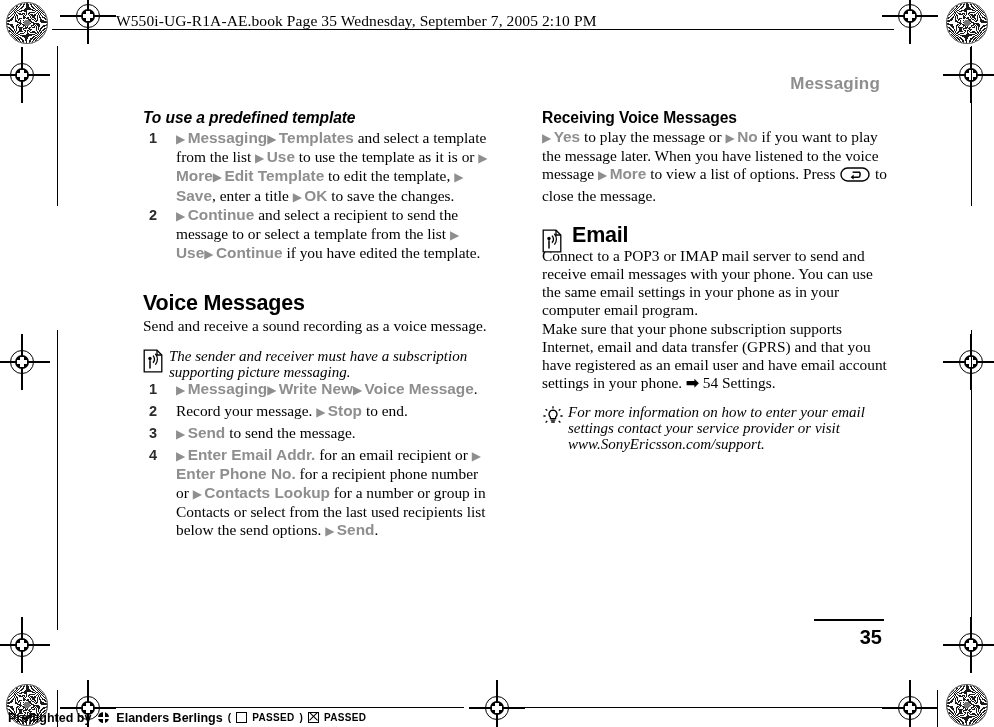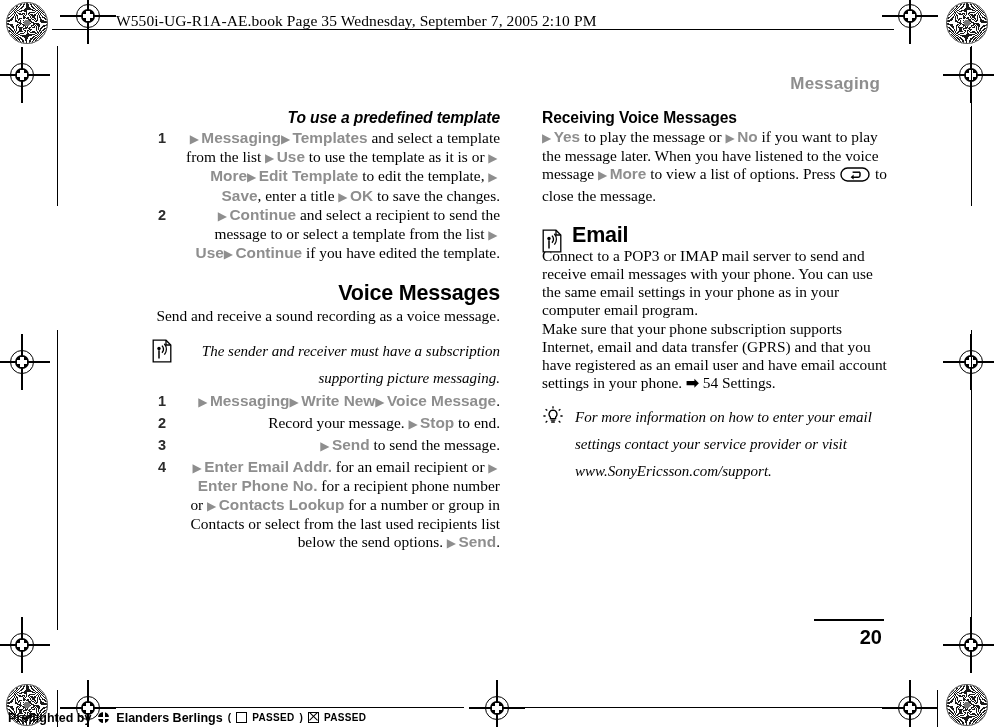--- a/index.html
+++ b/index.html
@@ -33,44 +33,44 @@
 
   
   .slug{position:absolute;left:116px;top:12px;font-size:15.5px;letter-spacing:.1px;white-space:nowrap;}
 
   
   .running-head{position:absolute;right:114px;top:74px;font-family:"Liberation Sans",sans-serif;
     font-weight:bold;font-size:17px;color:#8e8e8e;letter-spacing:.2px;}
 
   
   .col{position:absolute;top:108px;width:348px;font-size:15.4px;line-height:18.2px;}
-  .col-left{left:152px;text-align:right;}
+  .col-left{left:143px;}
   .col-right{left:542px;}
 
   h2.sec{font-family:"Liberation Sans",sans-serif;font-weight:bold;font-size:21.5px;
-    line-height:24px;margin:18px 0 2px 0;letter-spacing:-.2px;}
+    line-height:24px;margin:28px 0 2px 0;letter-spacing:-.2px;}
   h3.sub{font-family:"Liberation Sans",sans-serif;font-weight:bold;font-size:15.6px;
     line-height:19px;margin:13px 0 1px 0;letter-spacing:-.1px;}
   h3.proc{font-family:"Liberation Sans",sans-serif;font-weight:bold;font-style:italic;
     font-size:15.6px;line-height:19px;margin:0 0 2px 0;letter-spacing:-.1px;}
   p.body{margin:0;}
   .cmd{font-family:"Liberation Sans",sans-serif;font-weight:bold;color:#8e8e8e;}
   .arw{font-family:"Liberation Sans",sans-serif;color:#8e8e8e;font-size:12px;}
   .xref{}
 
   
   ol.steps{list-style:none;margin:0;padding:0;}
   ol.steps>li{position:relative;padding-left:33px;margin:0 0 0 0;}
   ol.steps>li .num{position:absolute;left:6px;top:0;font-family:"Liberation Sans",sans-serif;
     font-weight:bold;font-size:14.5px;color:#2b2b2b;}
   ol.steps.tight>li{margin-bottom:0px;}
   ol.steps.spaced>li{margin-bottom:3px;}
 
   
-  .note{position:relative;padding-left:33px;margin-top:12px;font-style:italic;font-size:15px;line-height:27px;}
+  .note{position:relative;padding-left:26px;margin-top:12px;font-style:italic;font-size:15px;line-height:16px;}
   .note .ico{position:absolute;left:0;top:1px;}
 
   
   .ico-mms{display:inline-block;width:20px;height:24px;position:relative;vertical-align:top;}
   .ico-bulb{display:inline-block;width:22px;height:22px;position:relative;vertical-align:top;}
 
   .email-head{position:relative;padding-left:30px;margin-top:18px;}
   .email-head .ico{position:absolute;left:0;top:6px;}
   .email-head h2{margin:0;}
 
@@ -309,21 +309,21 @@
             <path d="M8.6 15.2 h4.8 M9.2 17 h3.6" stroke="#000" stroke-width="1.3" fill="none"></path>
             <path d="M11 1.2 V3.4 M3.6 4.2 L5.3 5.6 M18.4 4.2 L16.7 5.6 M1.4 11 H3.6 M18.4 11 H20.6 M3.6 17.4 L5.3 16 M18.4 17.4 L16.7 16" stroke="#000" stroke-width="1.3" fill="none"></path>
           </svg>
         </span>
       </span>
       <span>For more information on how to enter your email settings contact your service provider or visit www.SonyEricsson.com/support.</span>
     </div>
   </div>
 
   <div class="folio-rule"></div>
-  <div class="folio">20</div>
+  <div class="folio">35</div>
 
   <div class="preflight">
     <span>Preflighted by</span>
     <span class="pf-reg">
         <span class="c"></span>
         <span class="x1"></span>
         <span class="x2"></span>
       </span>
     <span>Elanders Berlings</span>
     <span class="pf-small">(</span>

